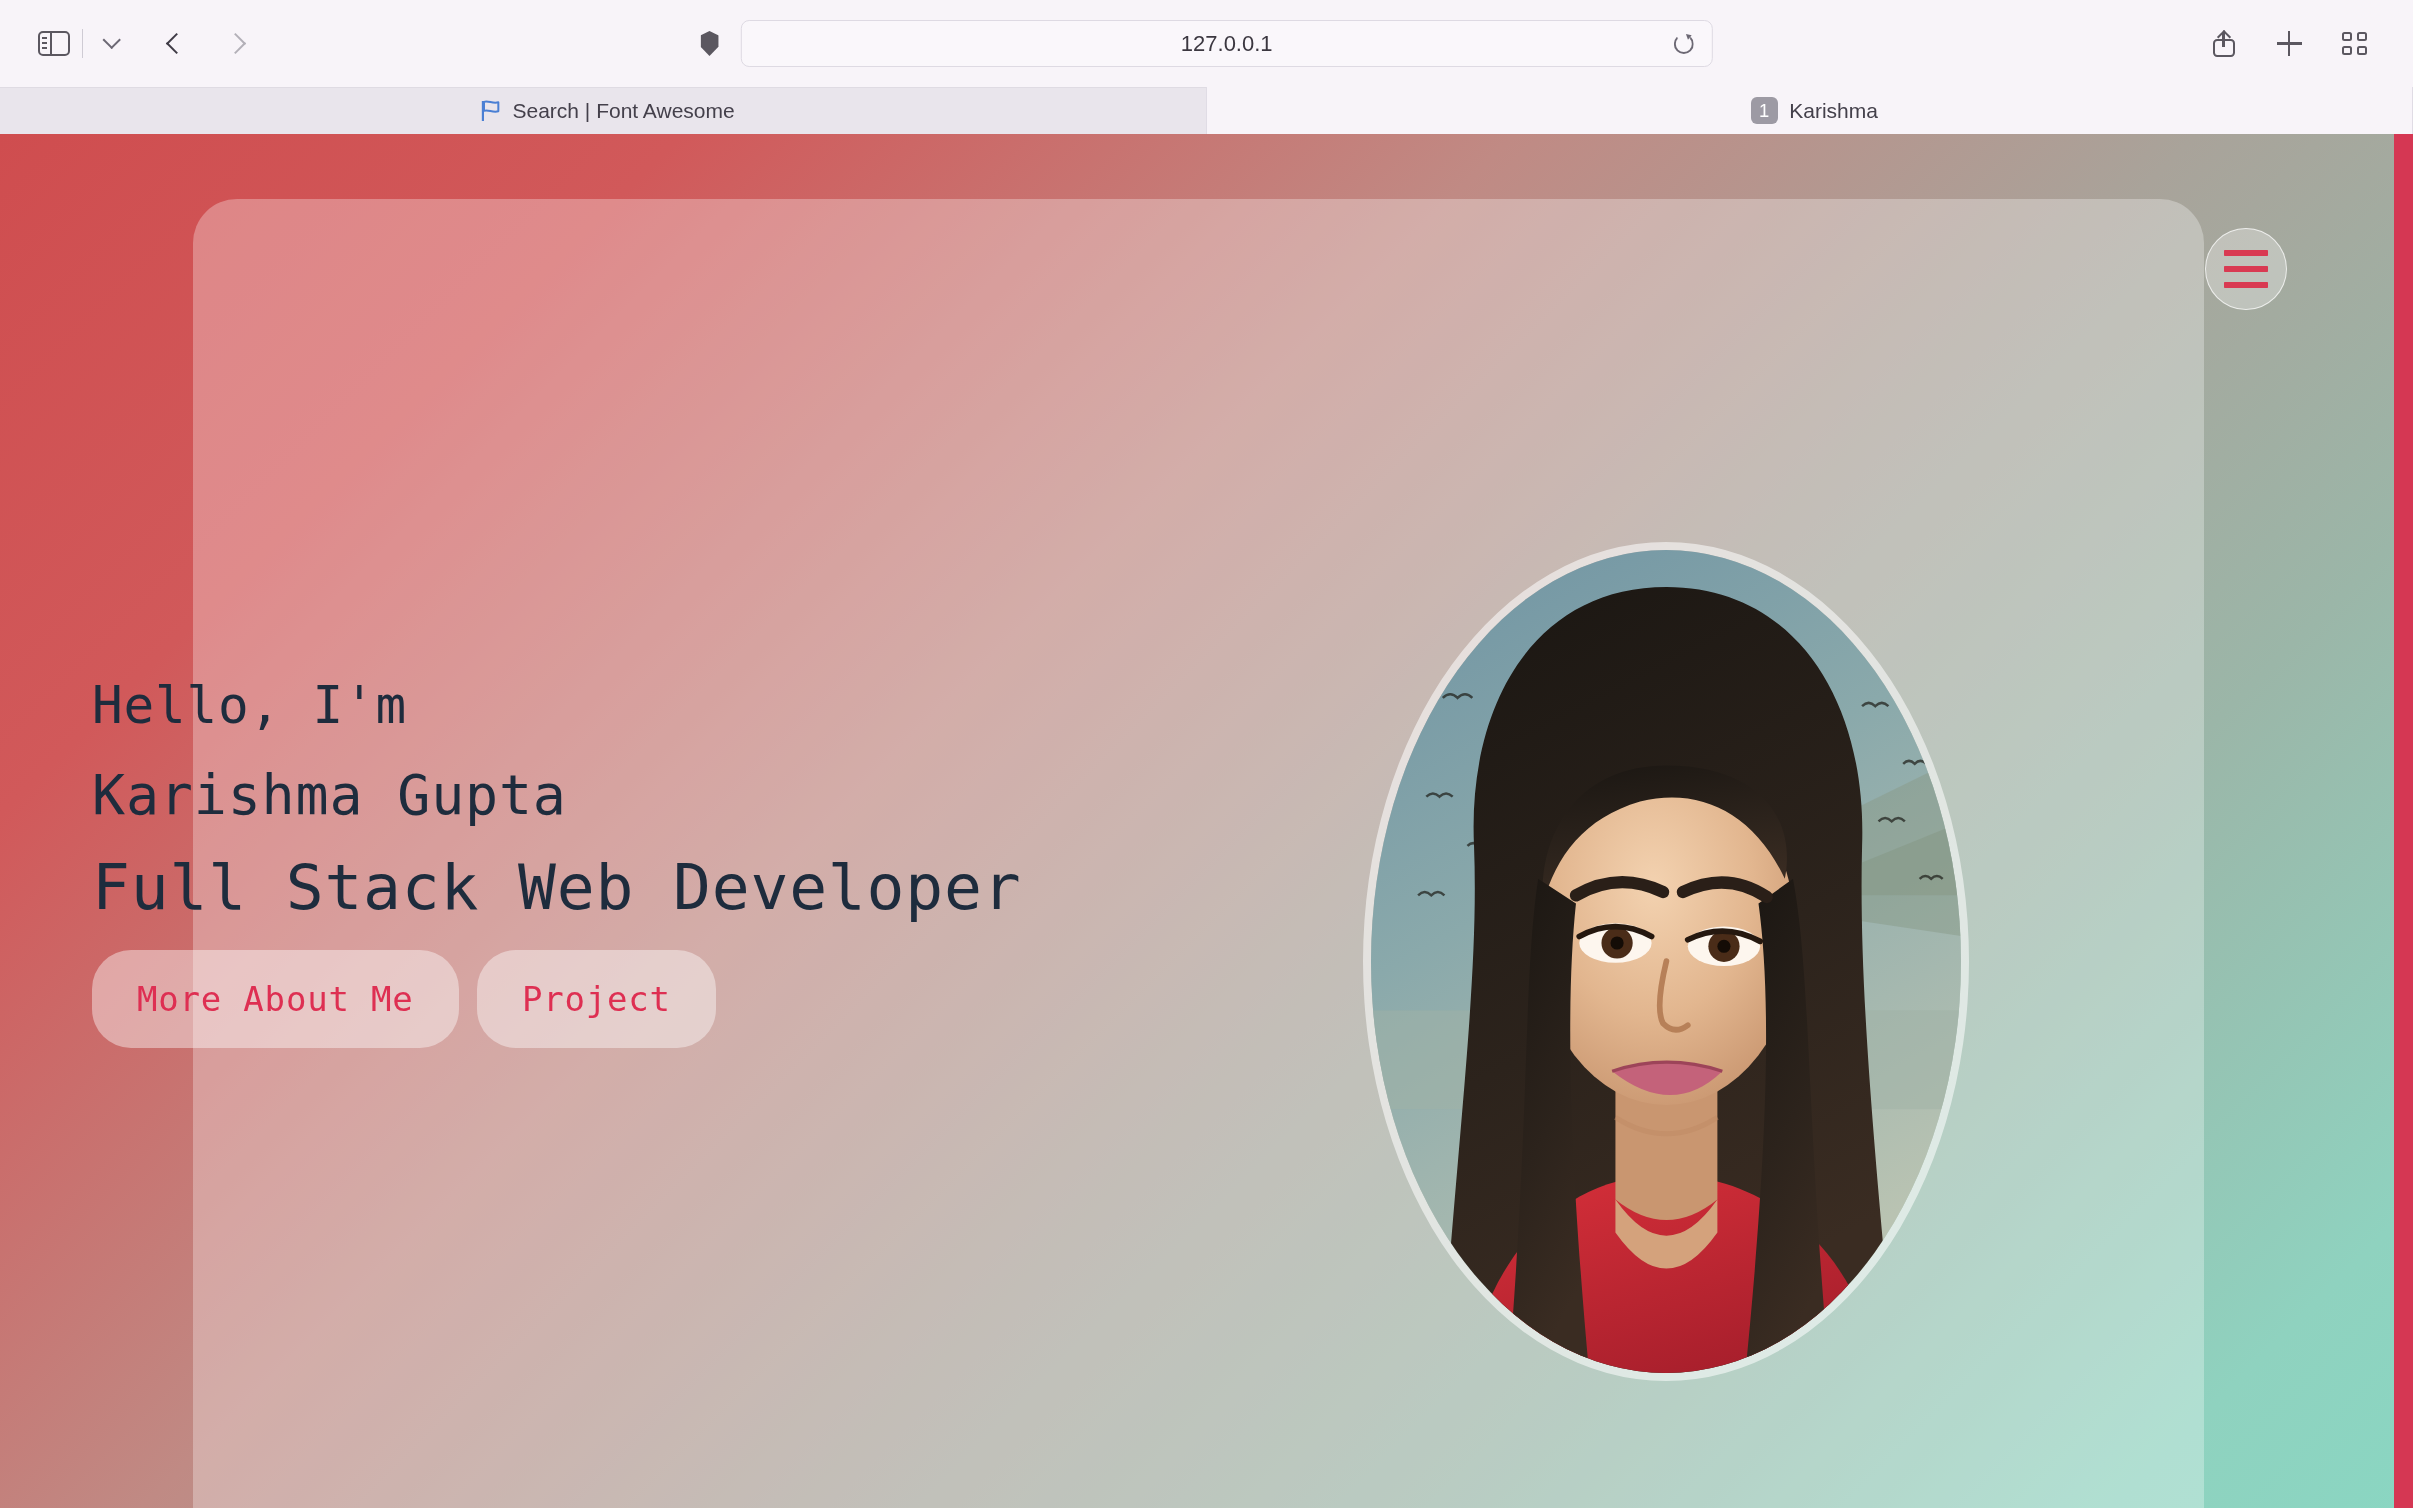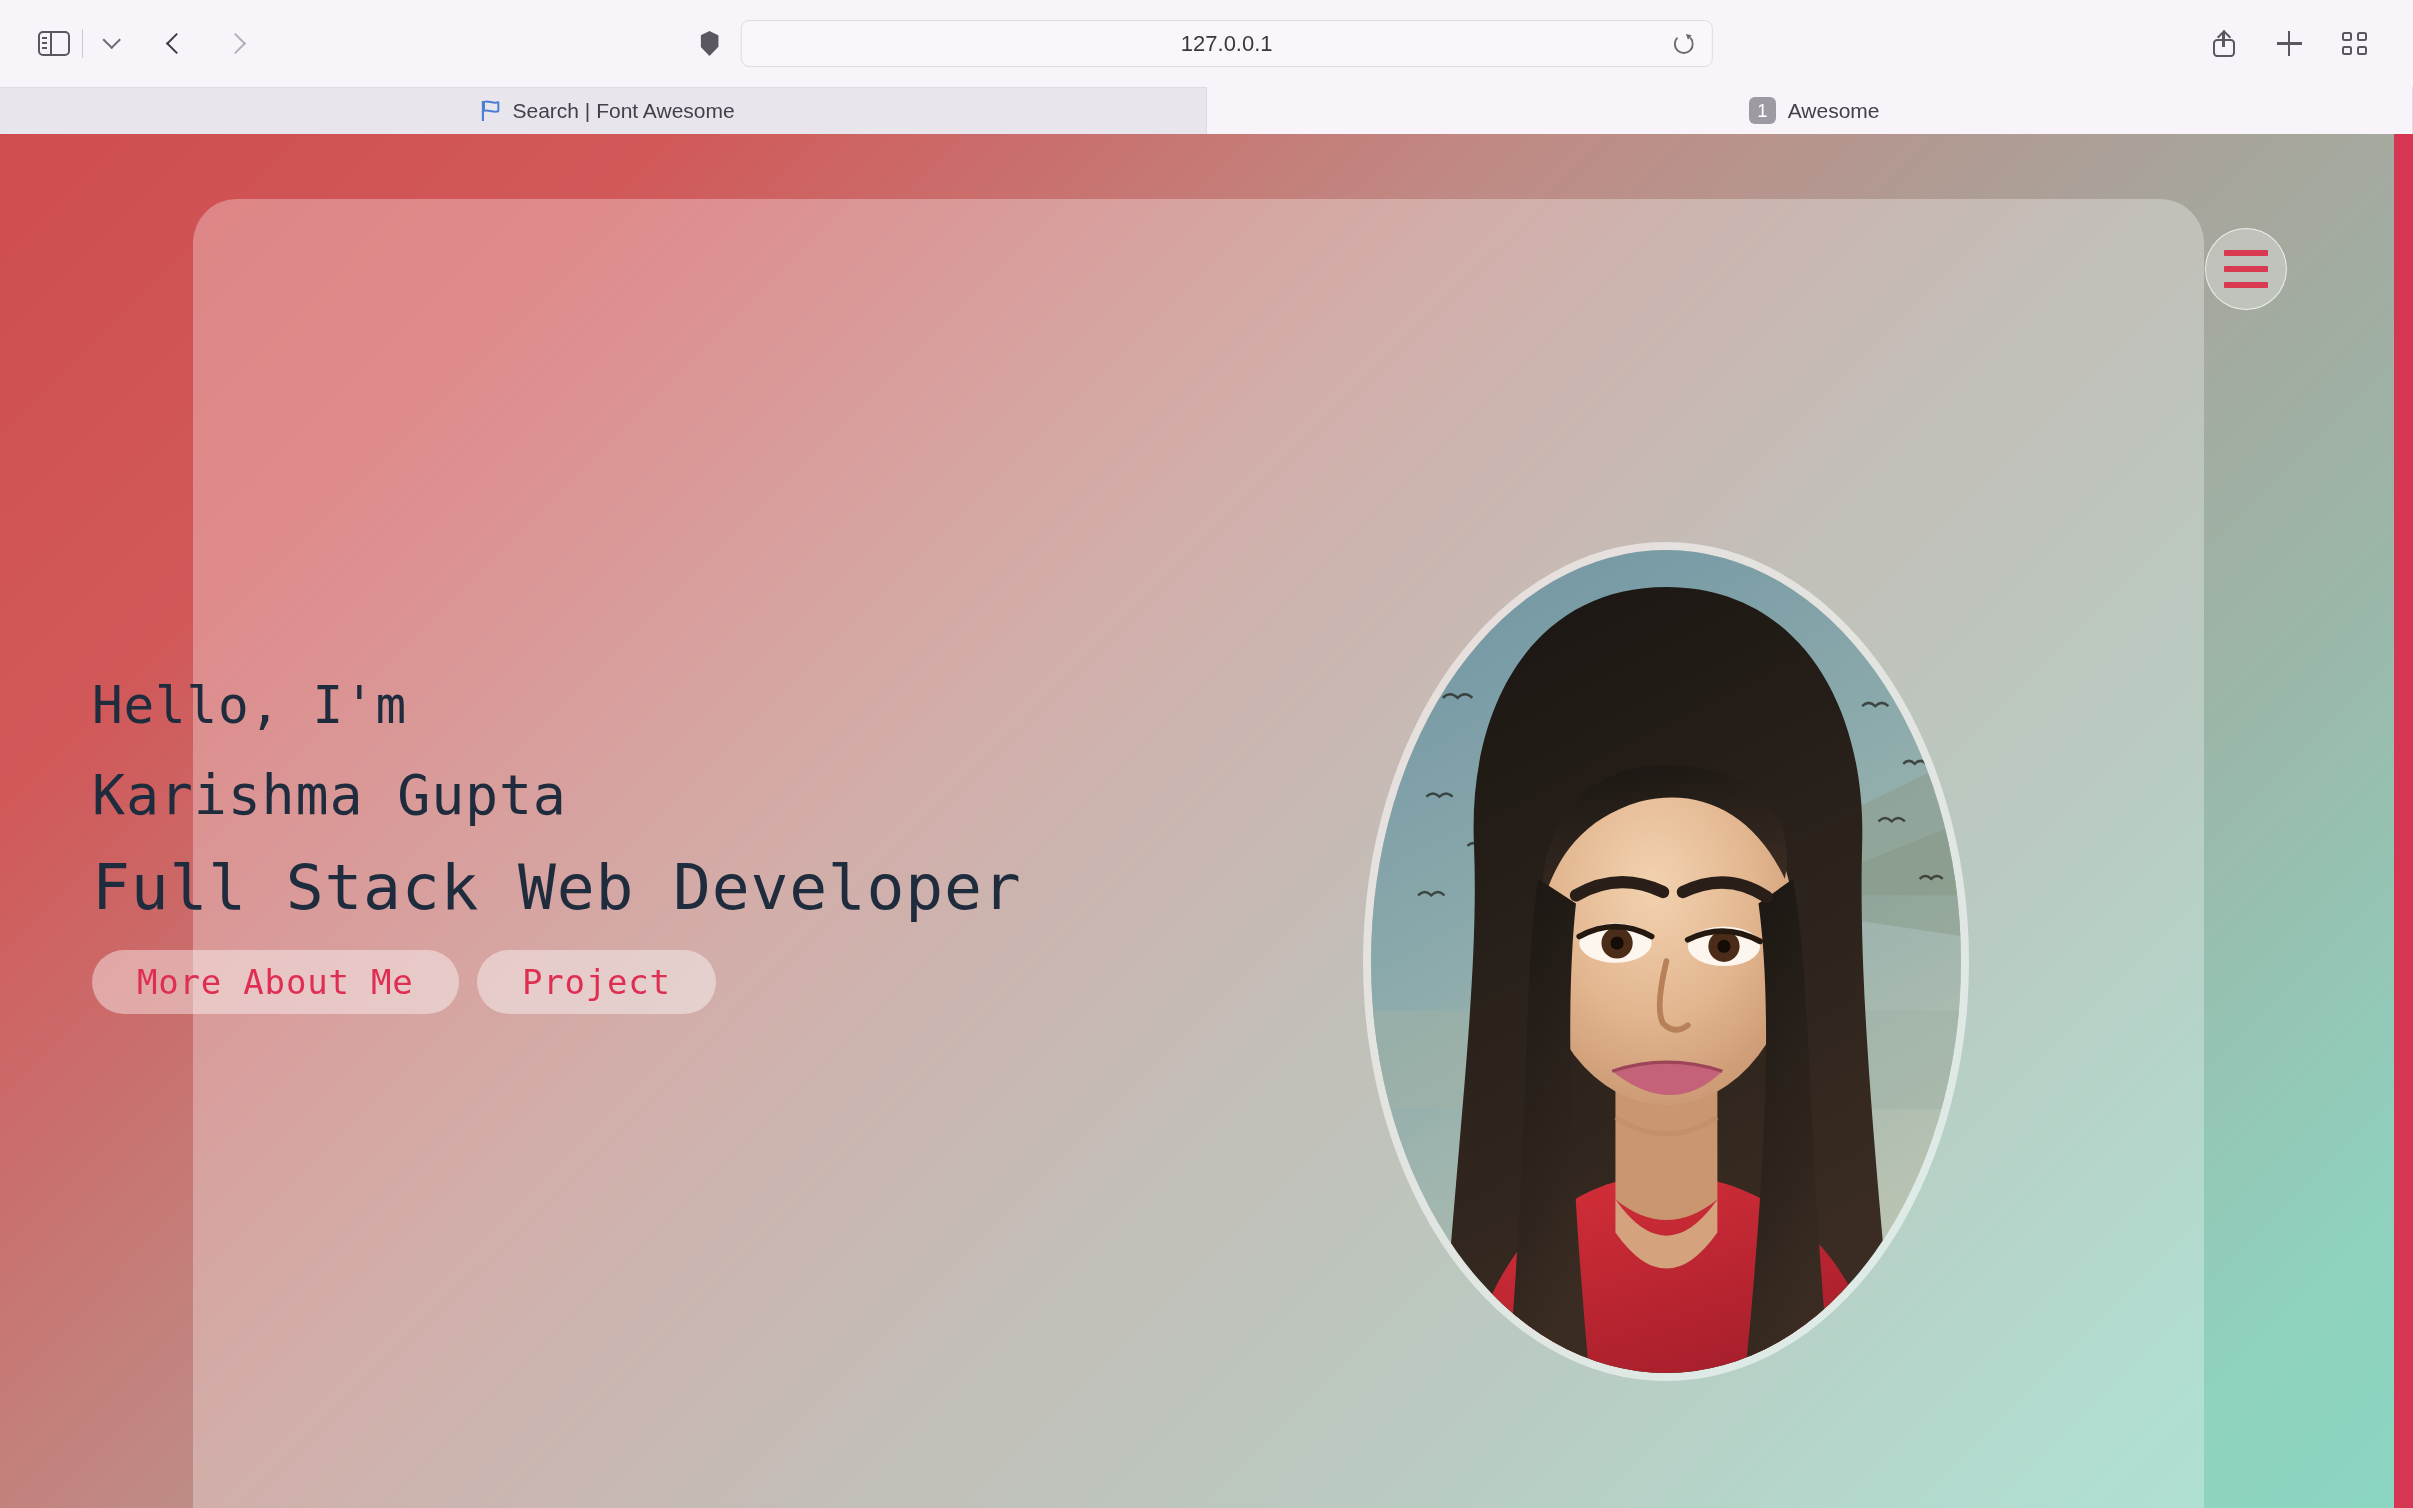--- a/index.html
+++ b/index.html
@@ -153,21 +153,21 @@
   .hero-role {
     font-family:"DejaVu Sans Mono", monospace;
     font-size:63px; font-weight:300; letter-spacing:0.8px;
     color:#1e2c3d; line-height:1.15;
     margin-top:20px;
   }
   .hero-actions { display:flex; gap:18.4px; margin-top:25px; }
   .hero-btn {
     background:rgba(255,255,255,0.42);
     border:none; border-radius:39px;
-    padding:12px 45px;
+    padding:29px 45px;
     font-family:"DejaVu Sans Mono", monospace;
     font-size:34px; font-weight:300; letter-spacing:0.8px;
     color:#de2f52;
     cursor:pointer;
   }
 
   .portrait {
     position:absolute;
     left:1363px; top:408px;
     width:606px; height:839px;
@@ -239,21 +239,21 @@
       <span class="favicon-flag">
         <svg viewBox="0 0 24 26" width="20" height="22">
           <rect x="1" y="1" width="2.6" height="24" fill="#4a7fd4"></rect>
           <path d="M3.6 2 C9 0.2 14 4.6 20.8 2.6 L20.8 13.4 C14 15.4 9 11 3.6 12.8 Z" fill="none" stroke="#4a7fd4" stroke-width="2.4" stroke-linejoin="round"></path>
         </svg>
       </span>
       <span>Search | Font Awesome</span>
     </div>
     <div class="tab">
       <span class="tab-badge">1</span>
-      <span>Awesome</span>
+      <span>Karishma</span>
     </div>
   </div>
 
   <div class="viewport">
 
     <div class="card"></div>
 
     <div class="menu-btn">
       <span></span>
       <span></span>

